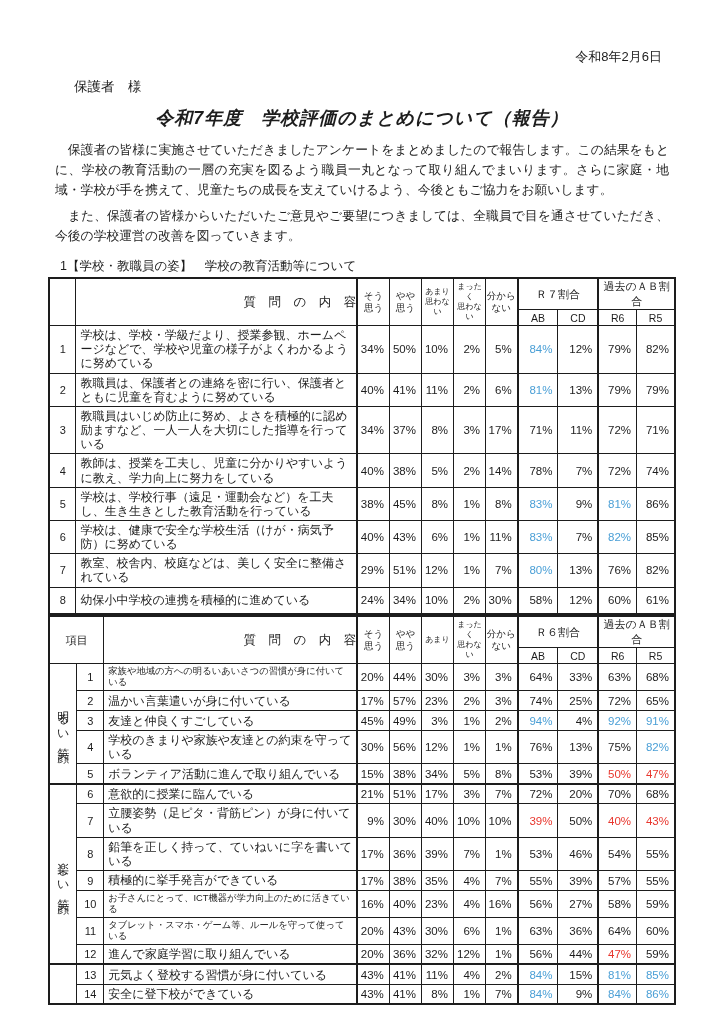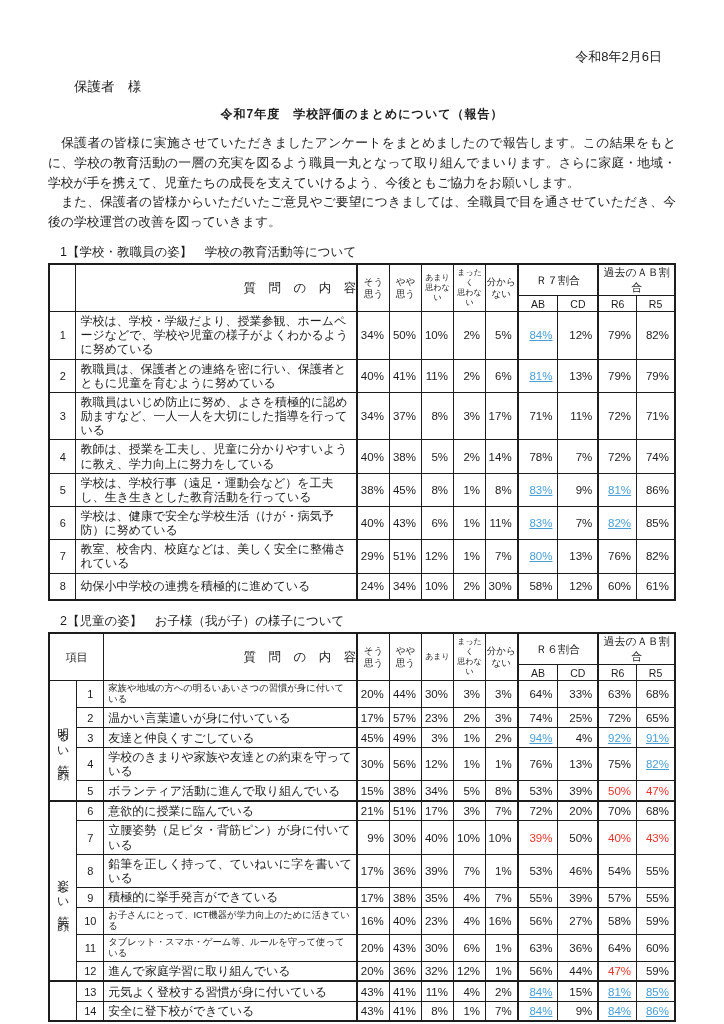--- a/index.html
+++ b/index.html
@@ -6,39 +6,39 @@
   .page{
     width:724px;height:1024px;box-sizing:border-box;
     padding:48px 48px 0 48px;overflow:hidden;position:relative;
     background:#fff;color:#1d1d1d;
     font-family:"Liberation Sans","DejaVu Sans",sans-serif;
     border-radius:10px;
   }
   .date{text-align:right;font-size:13px;padding-right:14px;}
   .addressee{font-size:13.5px;margin-top:12px;padding-left:26px;}
   .school-block{width:180px;margin-left:auto;margin-top:8px;font-size:13px;line-height:1.45;}
-  .doc-title{text-align:center;font-size:12px;font-weight:600;letter-spacing:1px;margin:10px 0 10px;}
-  .para{font-size:12.8px;line-height:1.55;margin:0;text-align:justify;}
+  .doc-title{text-align:center;font-size:18px;font-weight:600;letter-spacing:1px;margin:10px 0 10px;font-style:italic;}
+  .para{font-size:12.8px;line-height:1.55;margin:7px;text-align:justify;}
   .tbl-title{font-size:12.5px;margin:12px 0 2px;padding-left:12px;}
   table{border-collapse:collapse;table-layout:fixed;width:628px;}
   .t{border:2px solid #1d1d1d;}
   .t th,.t td{border:1px solid #1d1d1d;padding:0;font-weight:normal;box-sizing:border-box;}
   .tl{border-left:2px solid #1d1d1d !important;}
   tr.gsep td{border-top:2px solid #1d1d1d;}
   .hq{font-size:12.5px;text-align:right;}
   .ha{font-size:9.5px;line-height:1.25;text-align:center;padding:1px 0;}
   .ha span{display:block;}
   .ha .sm{font-size:8px;}
   .hg{font-size:11px;text-align:center;height:17px;}
   .hs{font-size:10.5px;text-align:center;height:16px;}
   td.no{text-align:center;font-size:11px;}
   td.q{font-size:12px;line-height:1.18;padding:2px 4px;text-align:left;}
   td.q.small{font-size:9.3px;}
   td.num{text-align:right;padding-right:5px;font-size:11.5px;}
-  td.b{color:var(--blue,#4A9FD6);text-decoration:underline;}
+  td.b{color:var(--blue,#4A9FD6);}
   td.r{color:var(--red,#E8352C);}
   td.gcell{vertical-align:middle;}
   td.gcell div{writing-mode:vertical-rl;text-orientation:upright;margin:0 auto;font-size:12px;letter-spacing:3px;line-height:1;}
   .t1 tbody td{height:27px;}
   .t2 tbody td{height:20px;}
 </style>
 </head>
 <body>
 
 <div class="page">
@@ -200,21 +200,20 @@
           <td class="num">2%</td>
           <td class="num">30%</td>
           <td class="num tl">58%</td>
           <td class="num">12%</td>
           <td class="num tl">60%</td>
           <td class="num">61%</td>
         </tr>
       </tbody>
   </table>
 
-  <div class="tbl-title">2【児童の姿】　お子様（我が子）の様子について</div>
   <table class="t t2">
     <colgroup>
       <col style="width:27px">
         <col style="width:26px">
         <col style="width:245px">
       <col style="width:31px">
         <col style="width:31px">
         <col style="width:31px">
         <col style="width:31px">
         <col style="width:31px">

